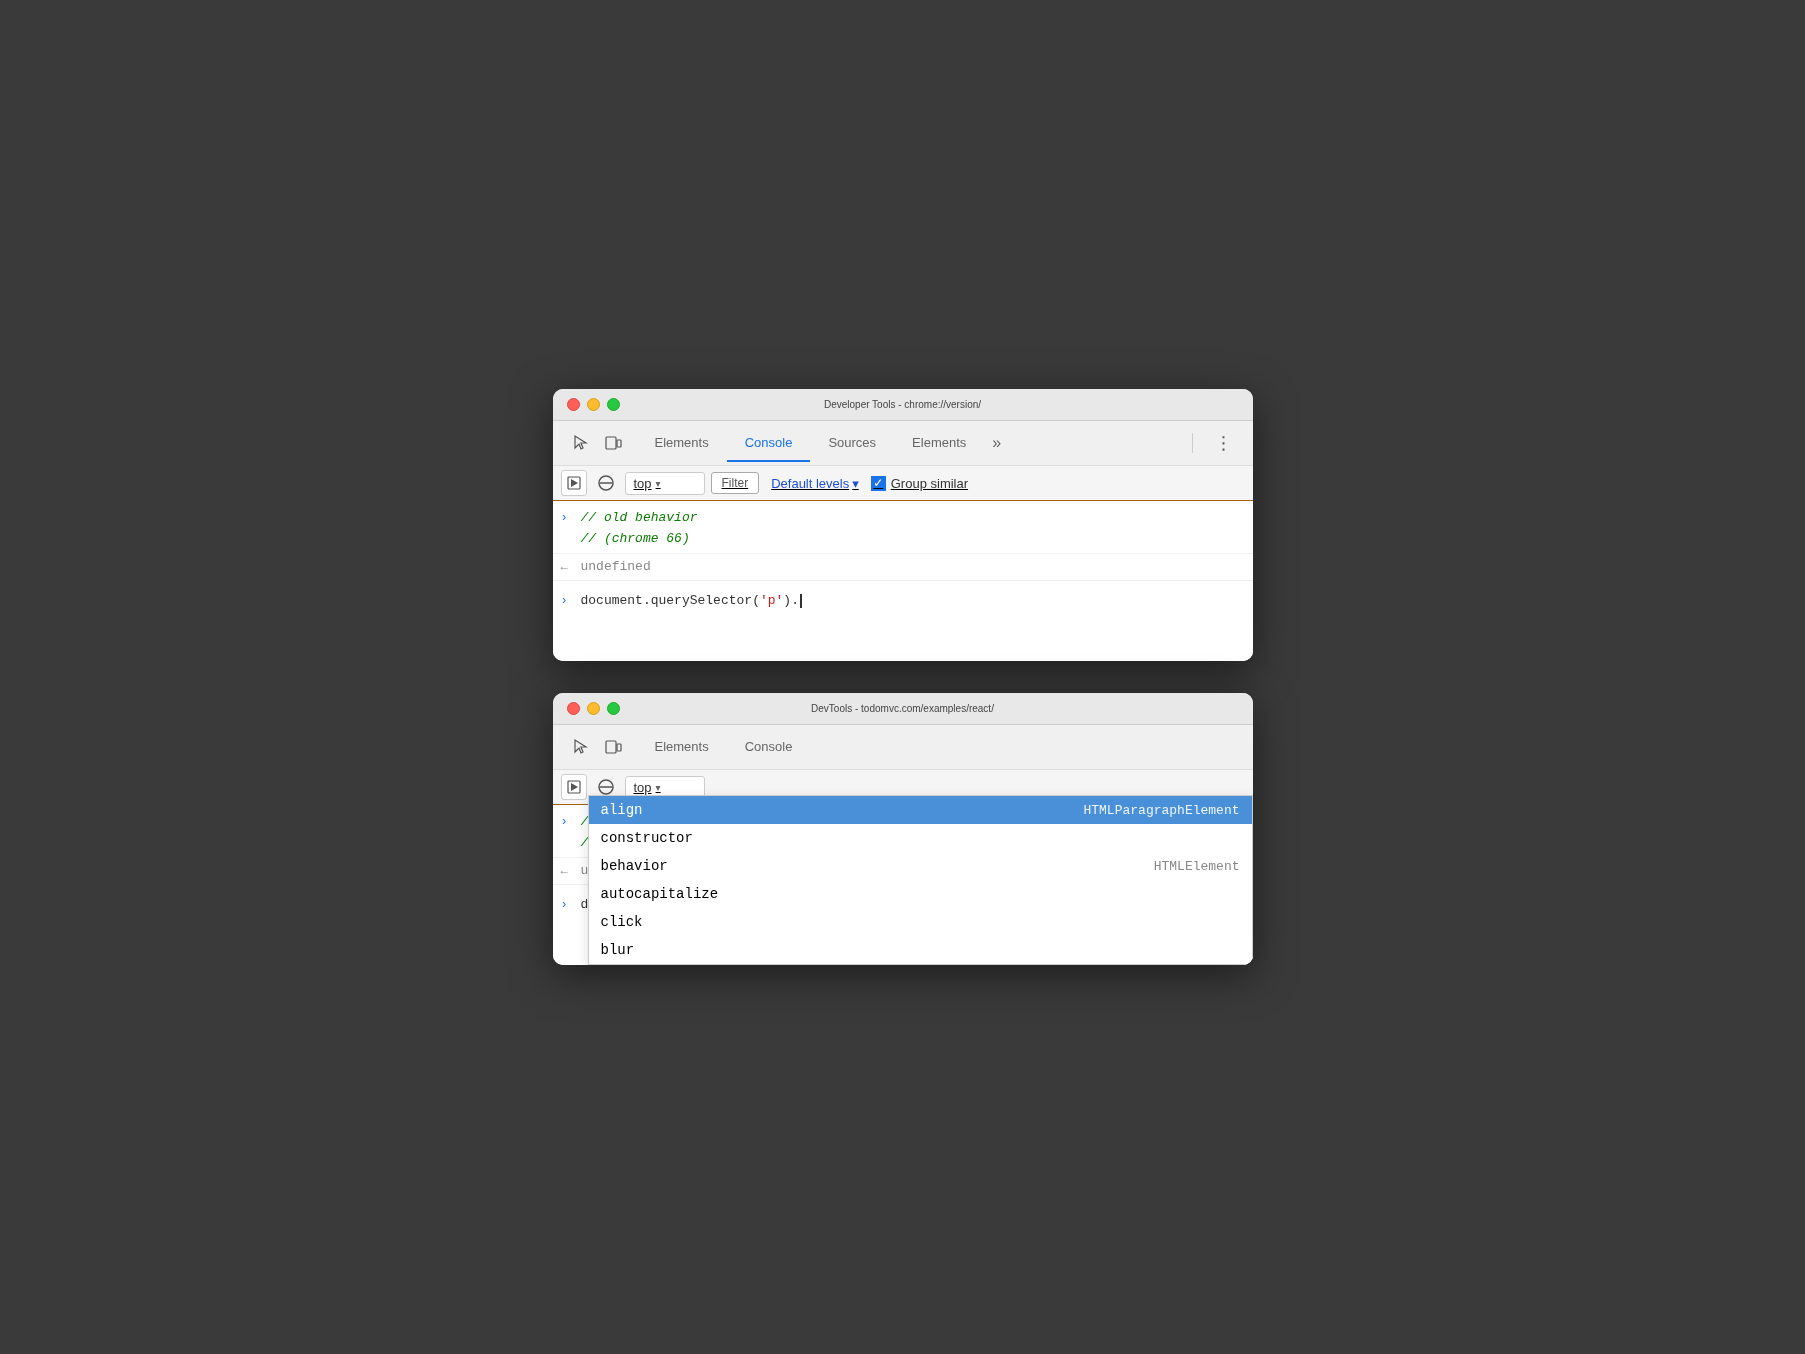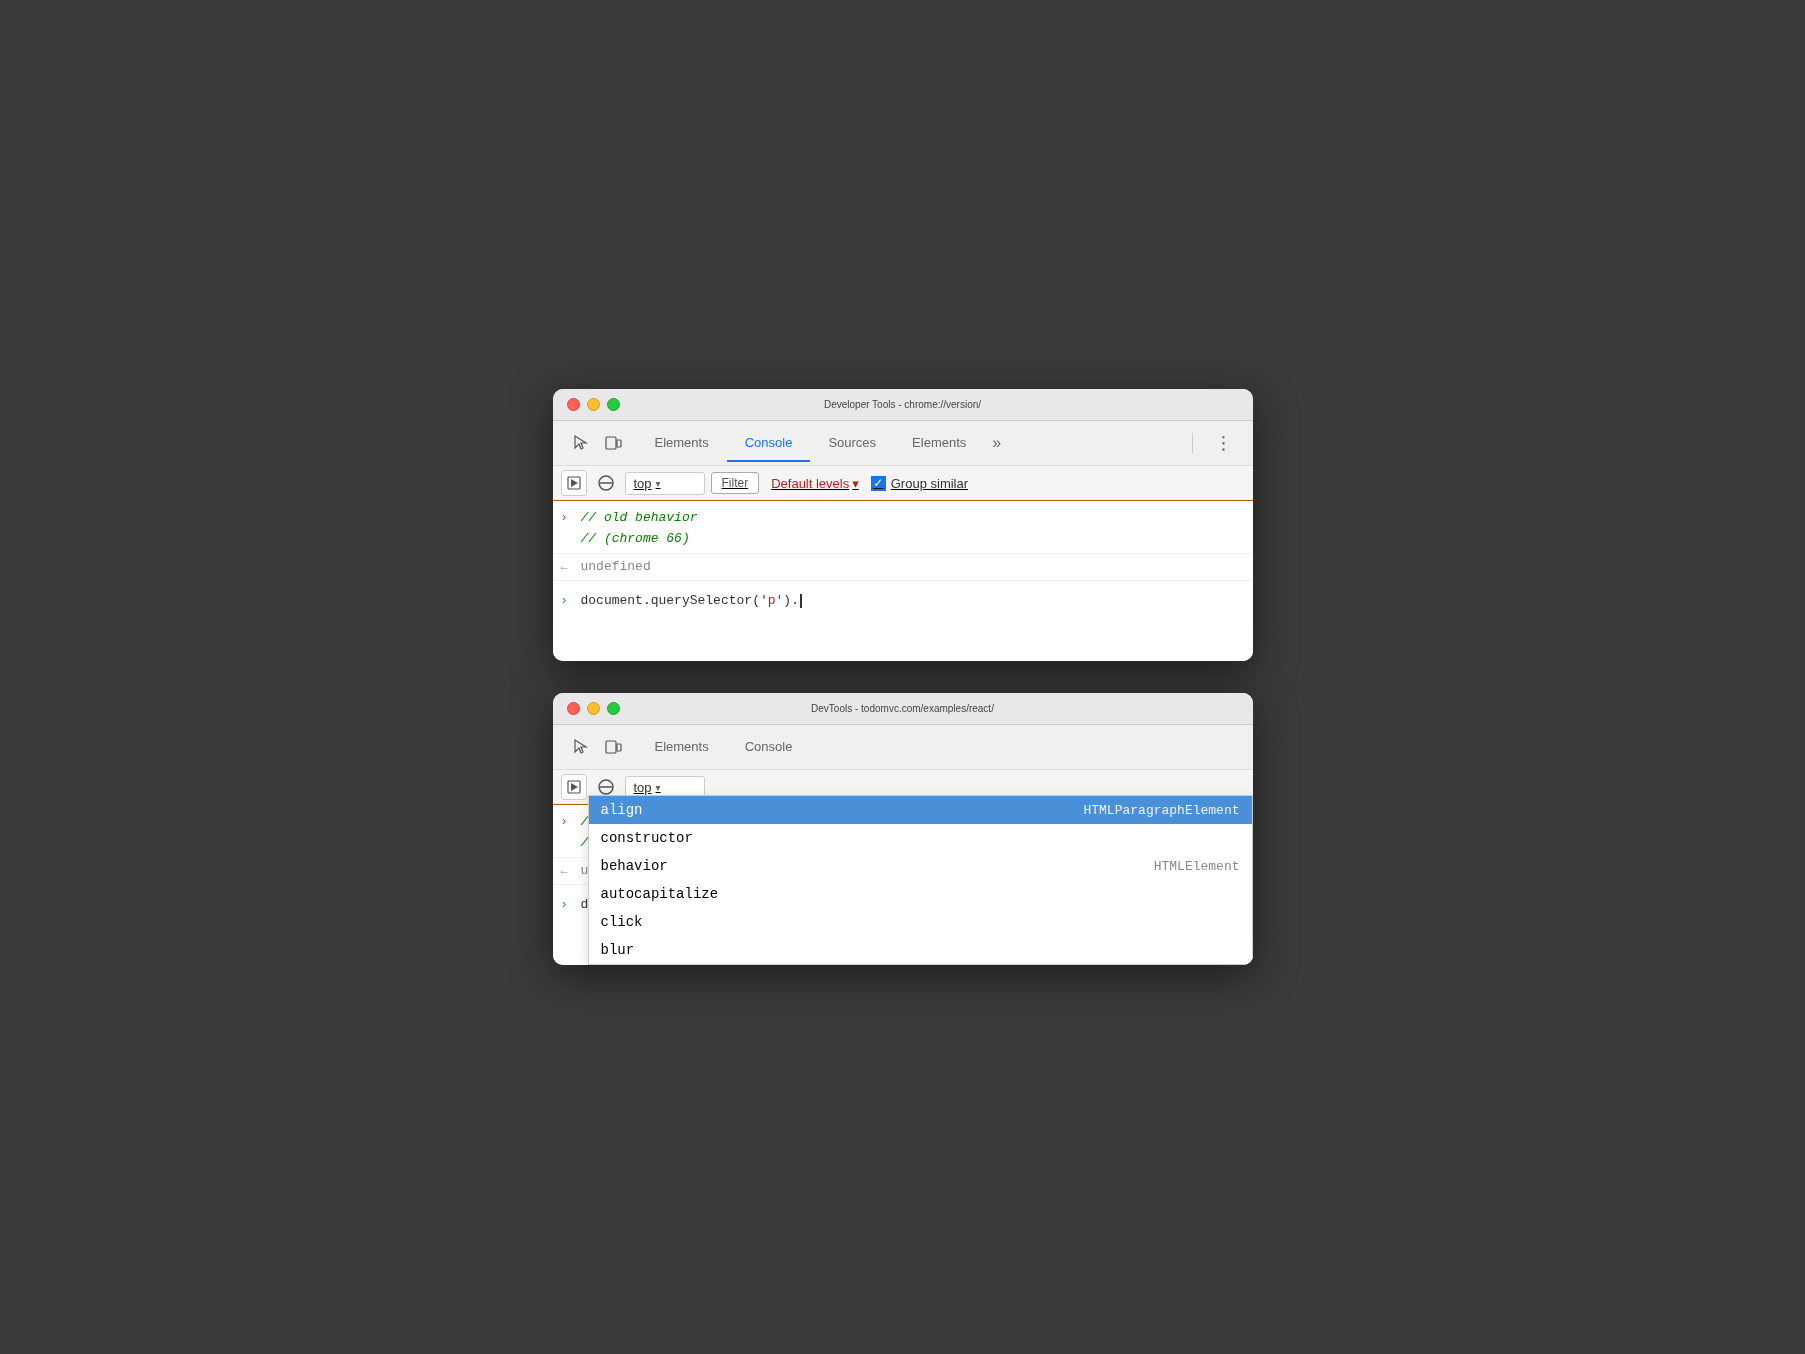--- a/index.html
+++ b/index.html
@@ -175,21 +175,21 @@
       cursor: pointer;
     }
     .levels-btn {
       display: flex;
       align-items: center;
       gap: 3px;
       padding: 3px 6px;
       border: none;
       background: none;
       font-size: 13px;
-      color: #b91c1c;
+      color: #1d4ed8;
       cursor: pointer;
     }
     .group-similar {
       display: flex;
       align-items: center;
       gap: 5px;
       font-size: 13px;
       color: #333;
       cursor: pointer;
     }

